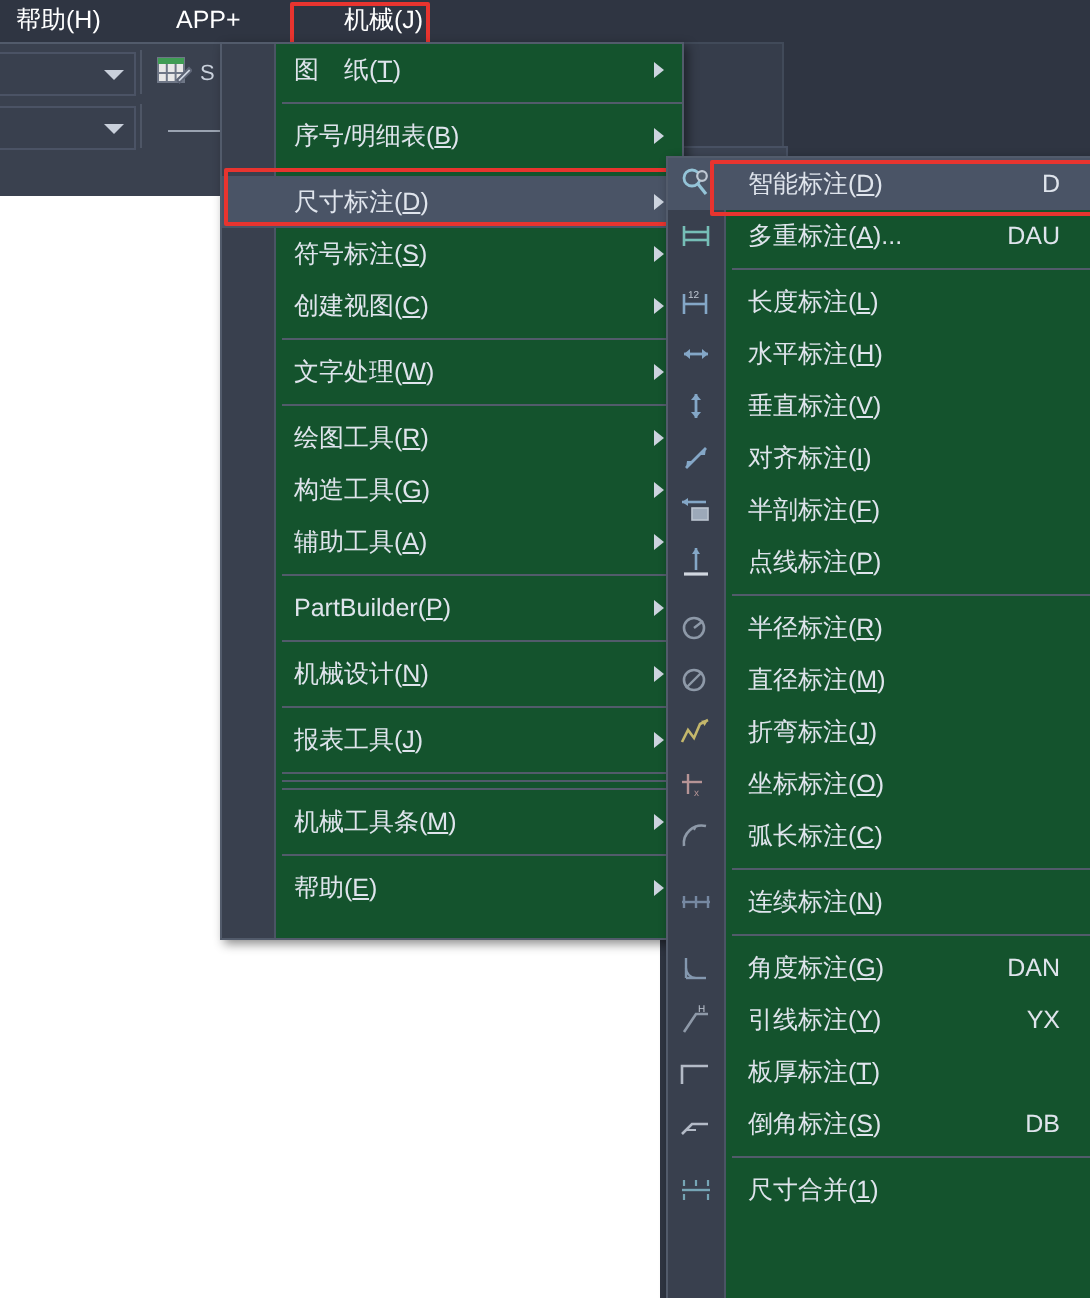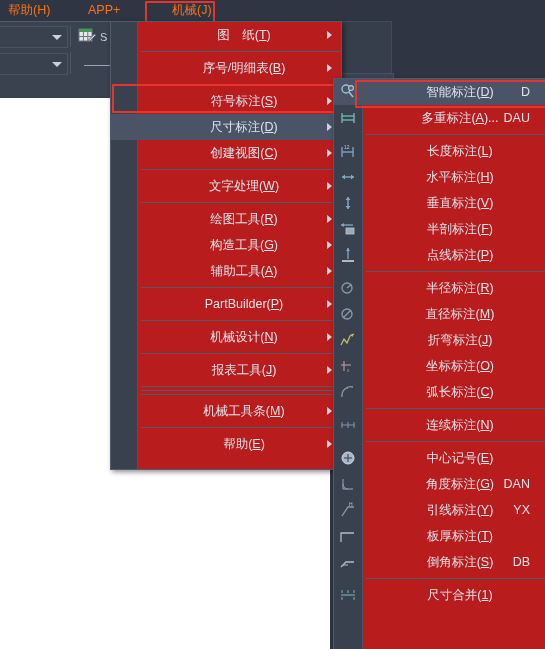--- a/index.html
+++ b/index.html
@@ -12,21 +12,21 @@
 
   
   #app-root{position:absolute;inset:0;background:#ffffff;}
 
   .menubar{
     position:absolute;left:0;top:0;width:545px;height:21px;
     background:#2f3542;
   }
   .menubar-item{
     position:absolute;top:2px;height:17px;line-height:17px;
-    color:#f97316;font-size:12.5px;white-space:nowrap;
+    color:#ffffff;font-size:12.5px;white-space:nowrap;
     padding:0 4px;
   }
 
   .hl-box{
     position:absolute;border:2px solid #e8342f;border-radius:1px;
     pointer-events:none;
   }
 
   .toolbar{
     position:absolute;left:0;top:21px;width:330px;height:76px;
@@ -62,24 +62,23 @@
   }
   .bg-underline{position:absolute;background:#8d95a3;height:1px;}
   .bg-caret{
     position:absolute;width:0;height:0;border-left:5px solid transparent;
     border-right:5px solid transparent;border-top:5px solid #aab2bf;
   }
 
   
   .menu{
     position:absolute;
-    background:#b91c1c;
+    background:#14532d;
     border:1px solid #525b6b;
     box-shadow:2px 2px 5px rgba(0,0,0,.45);
-    text-align:center;
   }
   .menu.main{left:110px;top:21px;width:230px;height:447px;}
   .menu.sub{left:333px;top:78px;width:212px;height:571px;border-bottom:none;}
 
   .menu-gutter{
     position:absolute;left:0;top:0;bottom:0;width:26px;
     background:#39404e;border-right:1px solid #4b5464;
   }
   .menu.sub .menu-gutter{width:28px;}
 
@@ -171,26 +170,26 @@
         <span class="arrow"></span>
       </div>
       <div class="msep"></div>
 
       <div class="mi">
         <span class="lbl">序号/明细表(<u>B</u>)</span>
         <span class="arrow"></span>
       </div>
       <div class="msep"></div>
 
-      <div class="mi">
-        <span class="lbl">符号标注(<u>S</u>)</span>
-        <span class="arrow"></span>
-      </div>
       <div class="mi sel">
         <span class="lbl">尺寸标注(<u>D</u>)</span>
+        <span class="arrow"></span>
+      </div>
+      <div class="mi">
+        <span class="lbl">符号标注(<u>S</u>)</span>
         <span class="arrow"></span>
       </div>
       <div class="mi">
         <span class="lbl">创建视图(<u>C</u>)</span>
         <span class="arrow"></span>
       </div>
       <div class="msep"></div>
 
       <div class="mi">
         <span class="lbl">文字处理(<u>W</u>)</span>
@@ -311,20 +310,31 @@
           <svg width="18" height="18" viewBox="0 0 18 18">
             <line x1="9" y1="3" x2="9" y2="15" stroke="#8fb6d8" stroke-width="1.4"></line>
             <path d="M9 3 L6.5 6 L11.5 6 Z" fill="#8fb6d8"></path>
             <path d="M9 15 L6.5 12 L11.5 12 Z" fill="#8fb6d8"></path>
           </svg>
         </span>
         <span class="lbl">垂直标注(<u>V</u>)</span>
         <span class="accel"></span>
       </div>
 
+      <div class="mi">
+        <span class="ico">
+          <svg width="18" height="18" viewBox="0 0 18 18">
+            <line x1="4" y1="14" x2="14" y2="4" stroke="#8fb6d8" stroke-width="1.4"></line>
+            <path d="M4 14 L4.5 10.5 L8 10.5 Z" fill="#8fb6d8"></path>
+            <path d="M14 4 L13.5 7.5 L10 7.5 Z" fill="#8fb6d8"></path>
+          </svg>
+        </span>
+        <span class="lbl">对齐标注(<u>I</u>)</span>
+        <span class="accel"></span>
+      </div>
 
       <div class="mi">
         <span class="ico">
           <svg width="18" height="18" viewBox="0 0 18 18">
             <rect x="7" y="8" width="8" height="6" fill="#aab8c8" stroke="#cfd8e3" stroke-width="0.8"></rect>
             <line x1="2" y1="5" x2="14" y2="5" stroke="#8fb6d8" stroke-width="1.3"></line>
             <path d="M2 5 L5 3 L5 7 Z" fill="#8fb6d8"></path>
           </svg>
         </span>
         <span class="lbl">半剖标注(<u>F</u>)</span>
@@ -412,31 +422,20 @@
             <line x1="15" y1="6" x2="15" y2="12" stroke="#7f93ad" stroke-width="1.2"></line>
           </svg>
         </span>
         <span class="lbl">连续标注(<u>N</u>)</span>
         <span class="accel"></span>
       </div>
 
 
       <div class="msep"></div>
 
-      <div class="mi">
-        <span class="ico">
-          <svg width="18" height="18" viewBox="0 0 18 18">
-            <circle cx="9" cy="9" r="6" fill="#b9c8dc" stroke="#e2e9f2" stroke-width="1"></circle>
-            <line x1="9" y1="5" x2="9" y2="13" stroke="#44505f" stroke-width="1.2"></line>
-            <line x1="5" y1="9" x2="13" y2="9" stroke="#44505f" stroke-width="1.2"></line>
-          </svg>
-        </span>
-        <span class="lbl">中心记号(<u>E</u>)</span>
-        <span class="accel"></span>
-      </div>
 
       <div class="mi">
         <span class="ico">
           <svg width="18" height="18" viewBox="0 0 18 18">
             <line x1="4" y1="14" x2="4" y2="4" stroke="#8fa5bd" stroke-width="1.2"></line>
             <line x1="4" y1="14" x2="14" y2="14" stroke="#8fa5bd" stroke-width="1.2"></line>
             <path d="M4 9 A5 5 0 0 0 9 14" fill="none" stroke="#8fa5bd" stroke-width="1.1"></path>
           </svg>
         </span>
         <span class="lbl">角度标注(<u>G</u>)</span>

